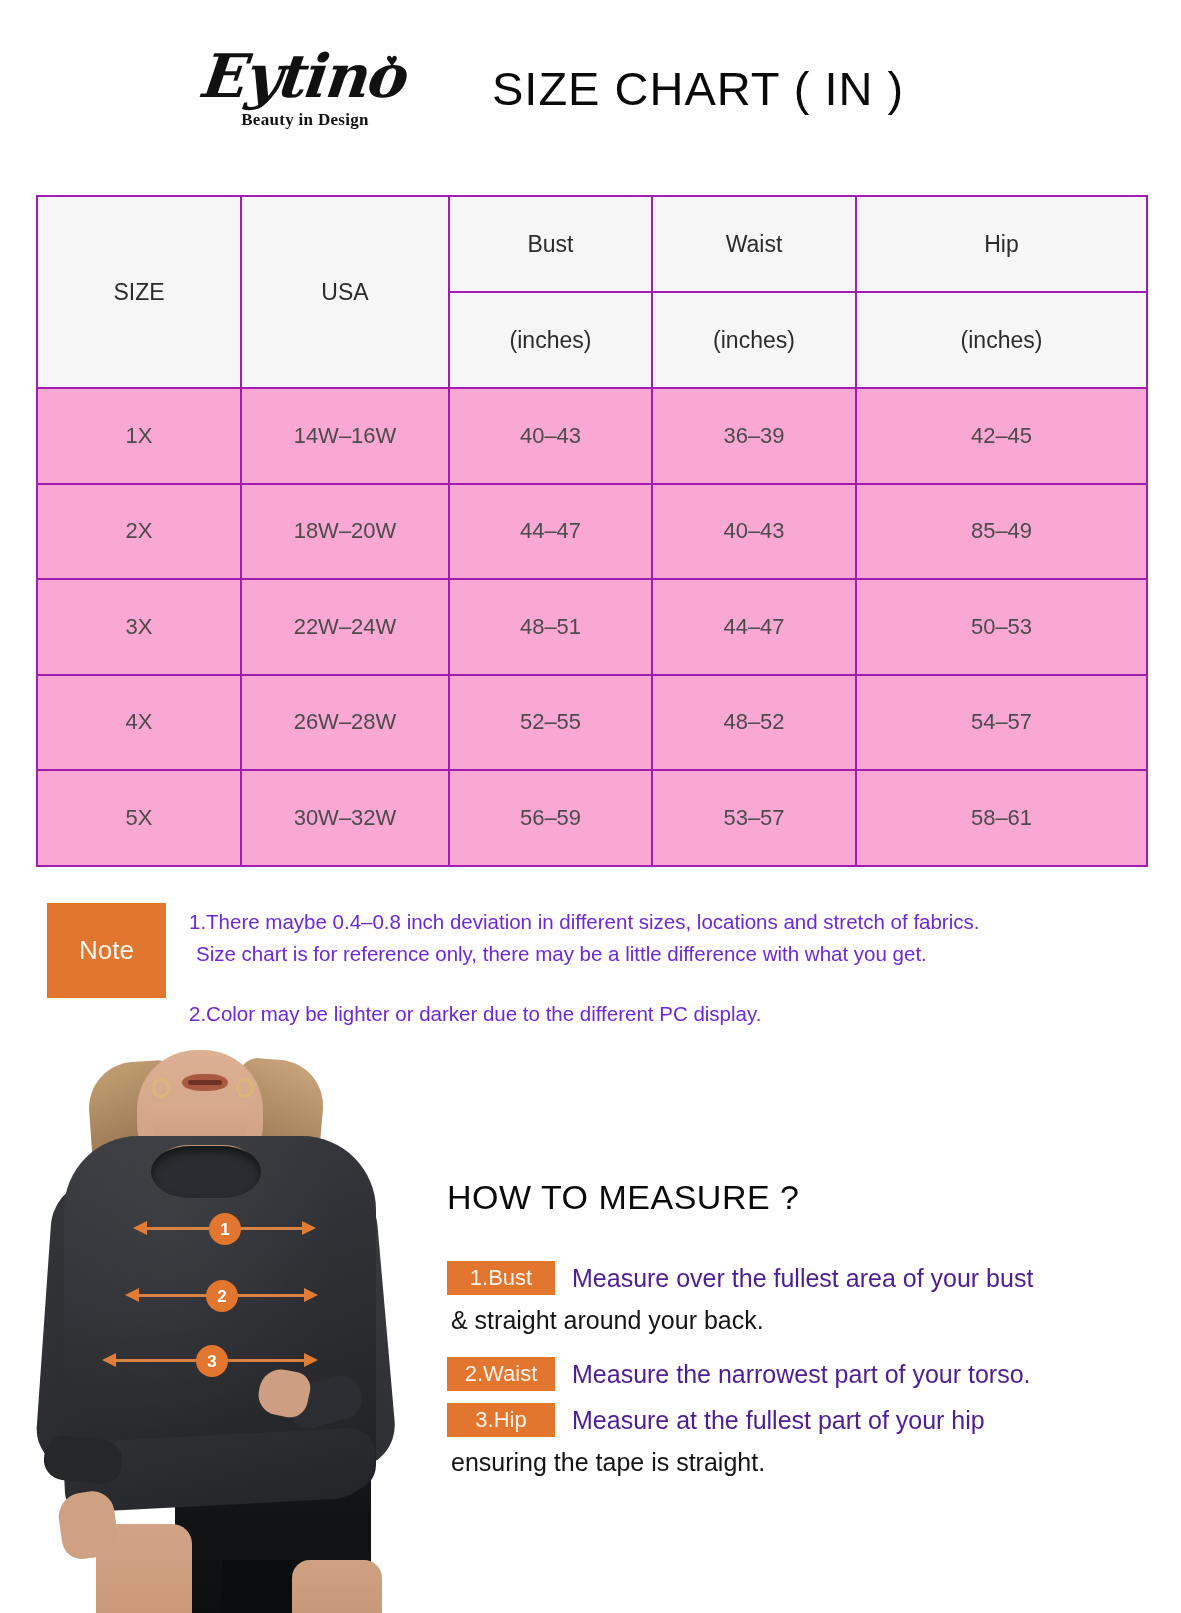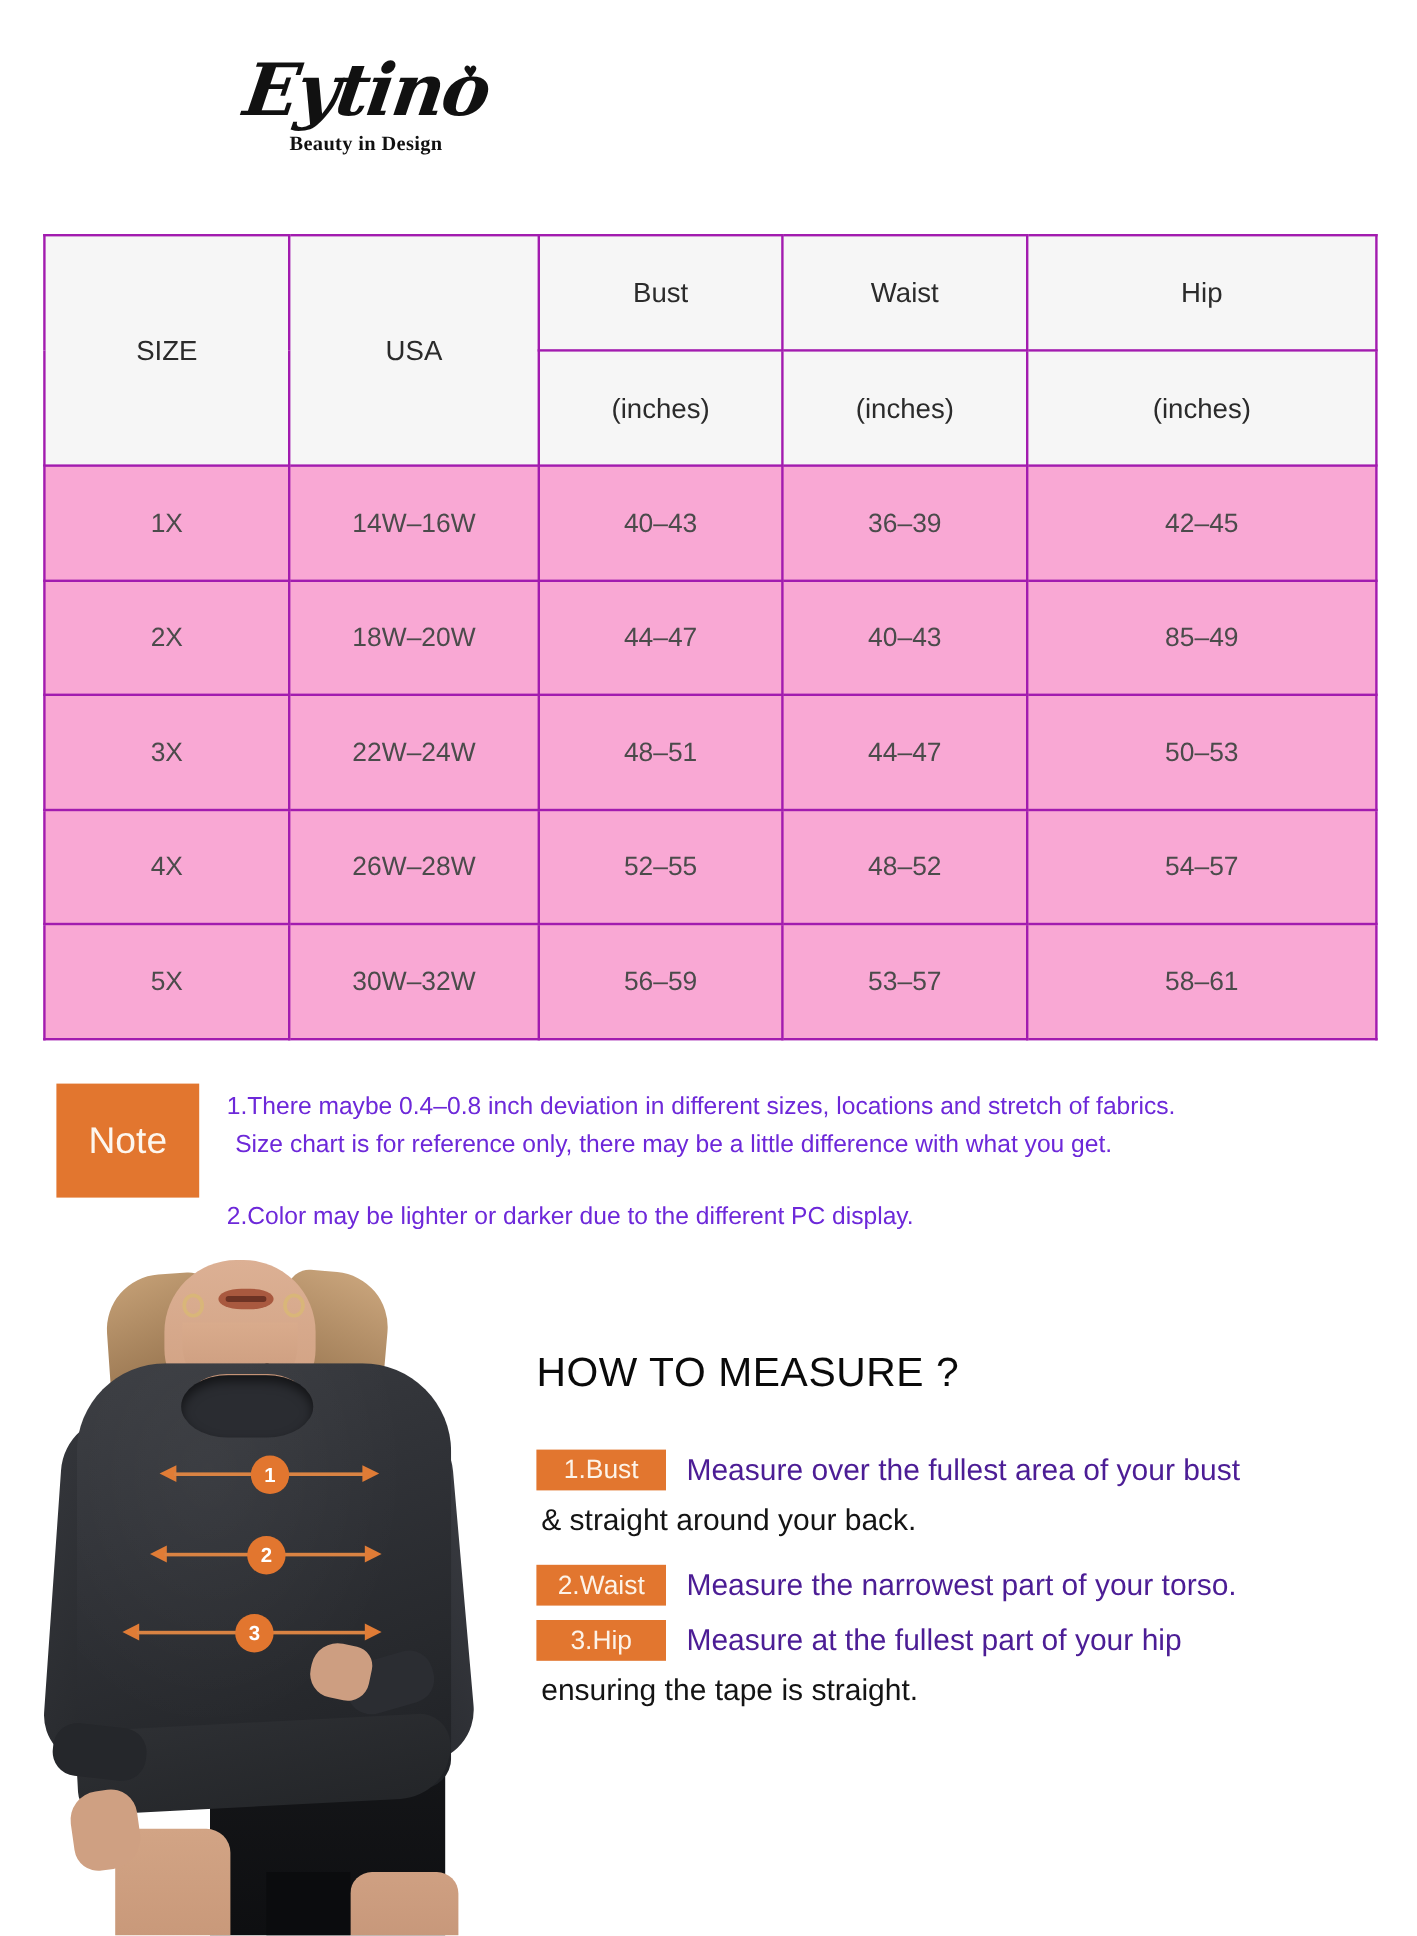--- a/index.html
+++ b/index.html
@@ -96,21 +96,21 @@
     position: absolute;
     left: 47px; top: 903px;
     width: 1090px;
     display: flex;
     align-items: flex-start;
   }
   .note-badge {
     width: 119px; height: 95px;
     background: #e2762f;
     color: #fdf6ee;
-    font-size: 31px;
+    font-size: 26px;
     display: flex; align-items: center; justify-content: center;
     flex: 0 0 auto;
   }
   .note-lines {
     margin-left: 23px;
     padding-top: 3px;
   }
   .note-line {
     font-size: 20.5px;
     color: #6d28d9;
@@ -283,21 +283,21 @@
   #arrow1 { left: 133px; top: 1216px; width: 183px; }
   #arrow1 .arrow-badge { left: 76px; }
   #arrow2 { left: 125px; top: 1283px; width: 193px; }
   #arrow2 .arrow-badge { left: 81px; }
   #arrow3 { left: 102px; top: 1348px; width: 216px; }
   #arrow3 .arrow-badge { left: 94px; }
 
   
   .how-wrap {
     position: absolute;
-    left: 447px; top: 1125px;
+    left: 447px; top: 1178px;
     width: 680px;
   }
   .how-title {
     font-size: 34px;
     color: #0a0a0a;
     letter-spacing: 0.5px;
     margin-bottom: 44px;
     white-space: pre;
   }
   .measure-item { margin-bottom: 12px; }
@@ -333,20 +333,21 @@
 <body>
 
 <div class="page">
 
   <div class="header">
     <div class="logo-block">
       <div class="logo-heart"></div>
       <div class="logo-script">Eytino</div>
       <div class="logo-tagline">Beauty in Design</div>
     </div>
+    <div class="chart-title">SIZE CHART ( IN )</div>
   </div>
 
   <table class="size-table">
     <colgroup>
       <col class="c-size">
         <col class="c-usa">
         <col class="c-bust">
         <col class="c-waist">
         <col class="c-hip">
     </colgroup>

